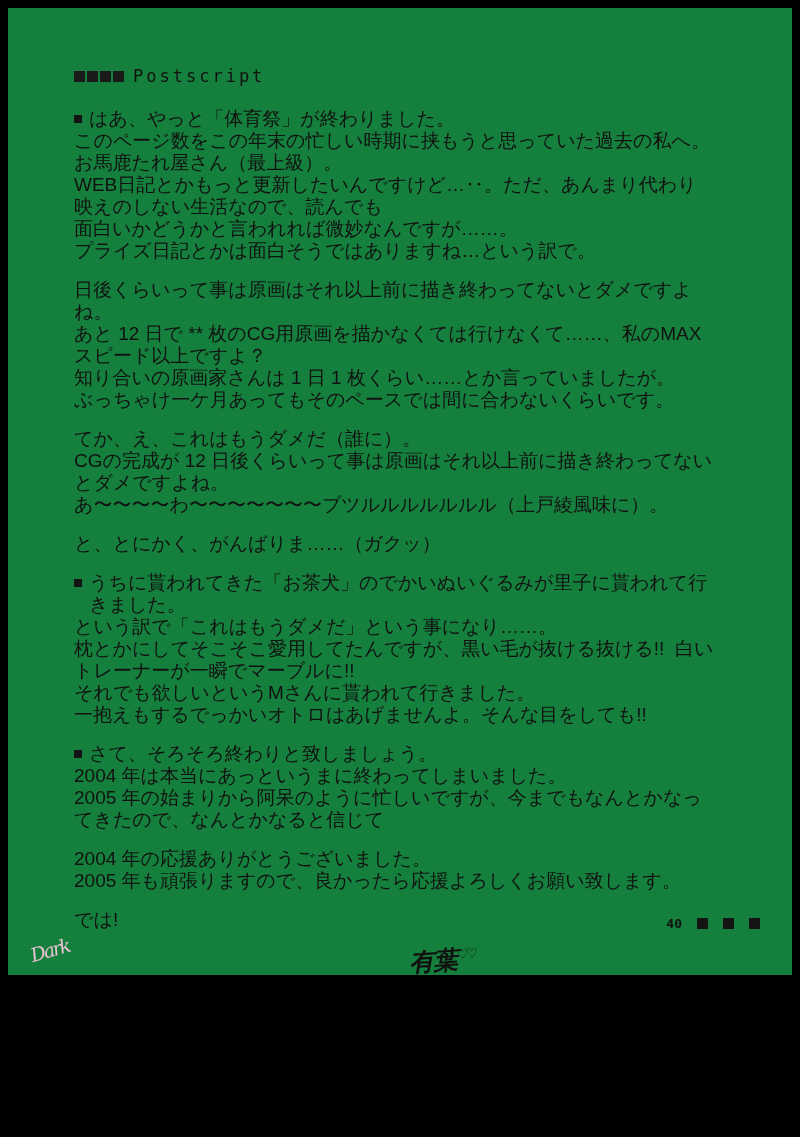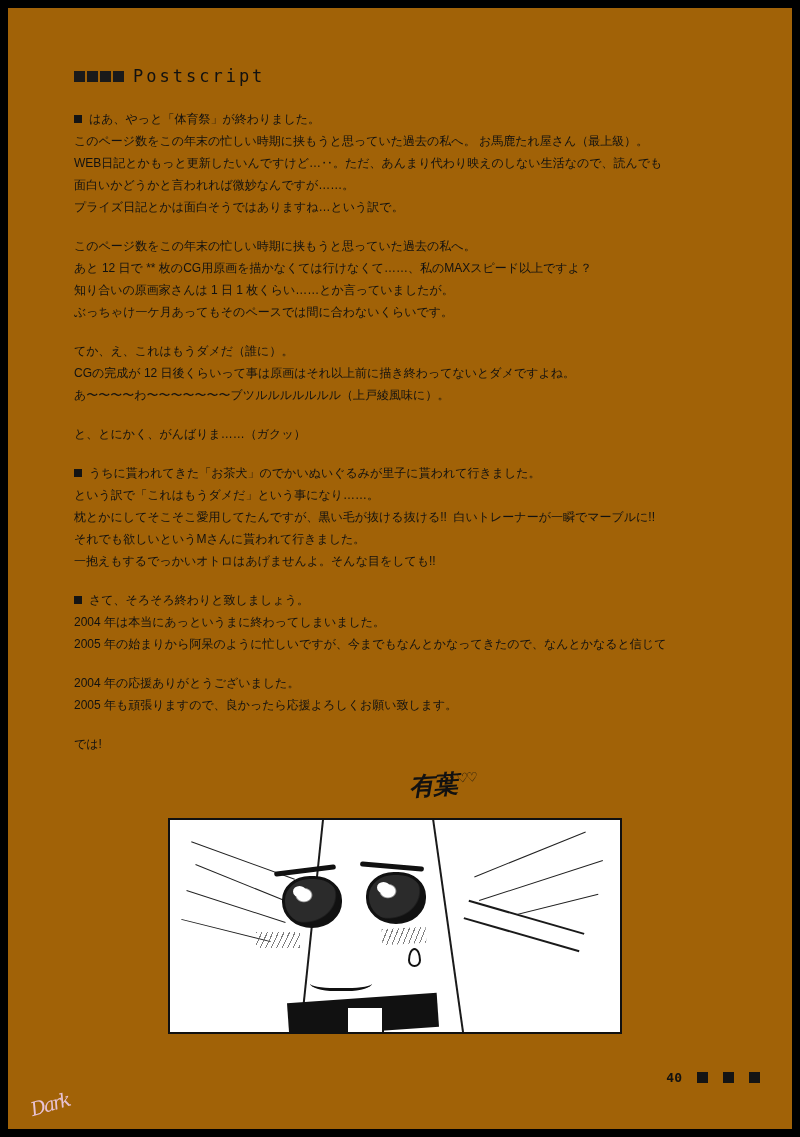--- a/index.html
+++ b/index.html
@@ -11,22 +11,22 @@
     width: 800px;
     height: 1137px;
     font-family: "Liberation Sans", sans-serif;
     overflow: hidden;
   }
   .page {
     position: absolute;
     left: 8px;
     top: 8px;
     width: 784px;
-    height: 1121px;
-    background: #a16207;
+    height: 967px;
+    background: #15803d;
     overflow: hidden;
   }
   .content {
     position: absolute;
     left: 66px;
     top: 58px;
     width: 640px;
   }
 
   
@@ -50,21 +50,21 @@
     font-size: 17px;
     letter-spacing: 3px;
     color: #111;
   }
 
   
   .block {
     margin-bottom: 17px;
   }
   .line {
-    font-size: 12px;
+    font-size: 19px;
     line-height: 22px;
     color: #111;
     white-space: pre-wrap;
   }
   .line.bullet {
     position: relative;
     padding-left: 15px;
   }
   .line.bullet::before {
     content: "";
@@ -274,21 +274,21 @@
 
     <div class="block">
       <div class="line bullet">はあ、やっと「体育祭」が終わりました。</div>
       <div class="line">このページ数をこの年末の忙しい時期に挟もうと思っていた過去の私へ。 お馬鹿たれ屋さん（最上級）。</div>
       <div class="line">WEB日記とかもっと更新したいんですけど…‥。ただ、あんまり代わり映えのしない生活なので、読んでも</div>
       <div class="line">面白いかどうかと言われれば微妙なんですが……。</div>
       <div class="line">プライズ日記とかは面白そうではありますね…という訳で。</div>
     </div>
 
     <div class="block">
-      <div class="line">このページ数をこの年末の忙しい時期に挟もうと思っていた過去の私へ。</div>
+      <div class="line">日後くらいって事は原画はそれ以上前に描き終わってないとダメですよね。</div>
       <div class="line">あと 12 日で ** 枚のCG用原画を描かなくては行けなくて……、私のMAXスピード以上ですよ？</div>
       <div class="line">知り合いの原画家さんは 1 日 1 枚くらい……とか言っていましたが。</div>
       <div class="line">ぶっちゃけ一ケ月あってもそのペースでは間に合わないくらいです。</div>
     </div>
 
     <div class="block">
       <div class="line">てか、え、これはもうダメだ（誰に）。</div>
       <div class="line">CGの完成が 12 日後くらいって事は原画はそれ以上前に描き終わってないとダメですよね。</div>
       <div class="line">あ〜〜〜〜わ〜〜〜〜〜〜〜ブツルルルルルルル（上戸綾風味に）。</div>
     </div>

